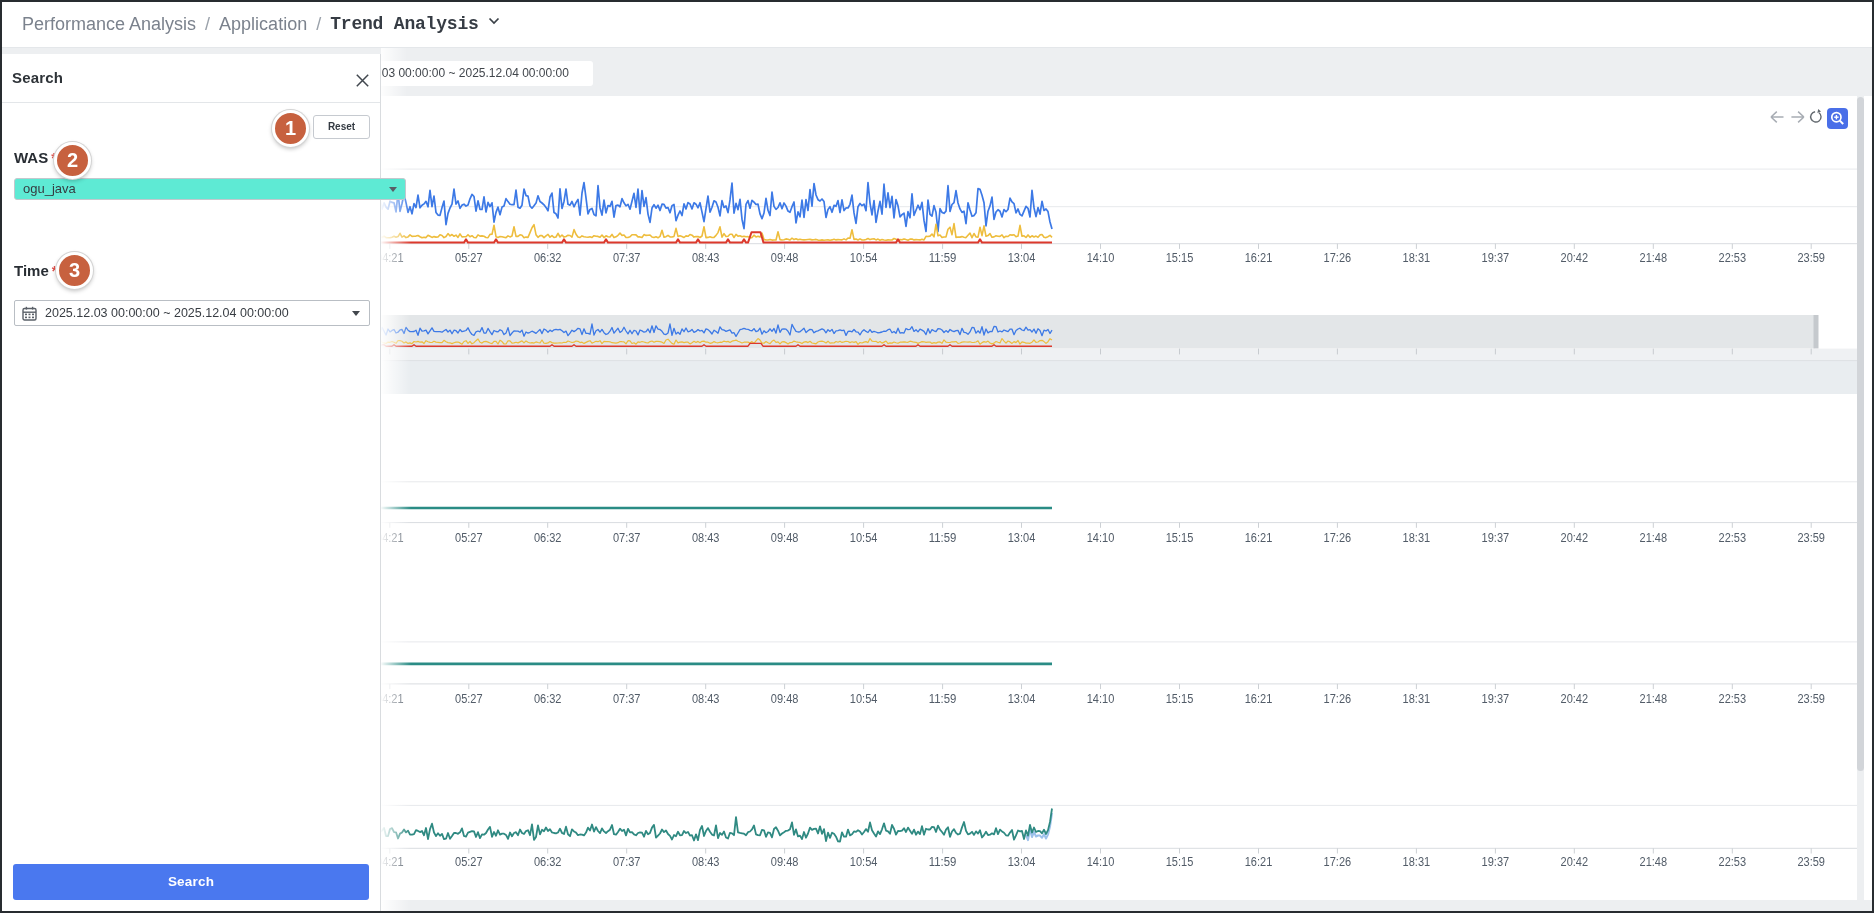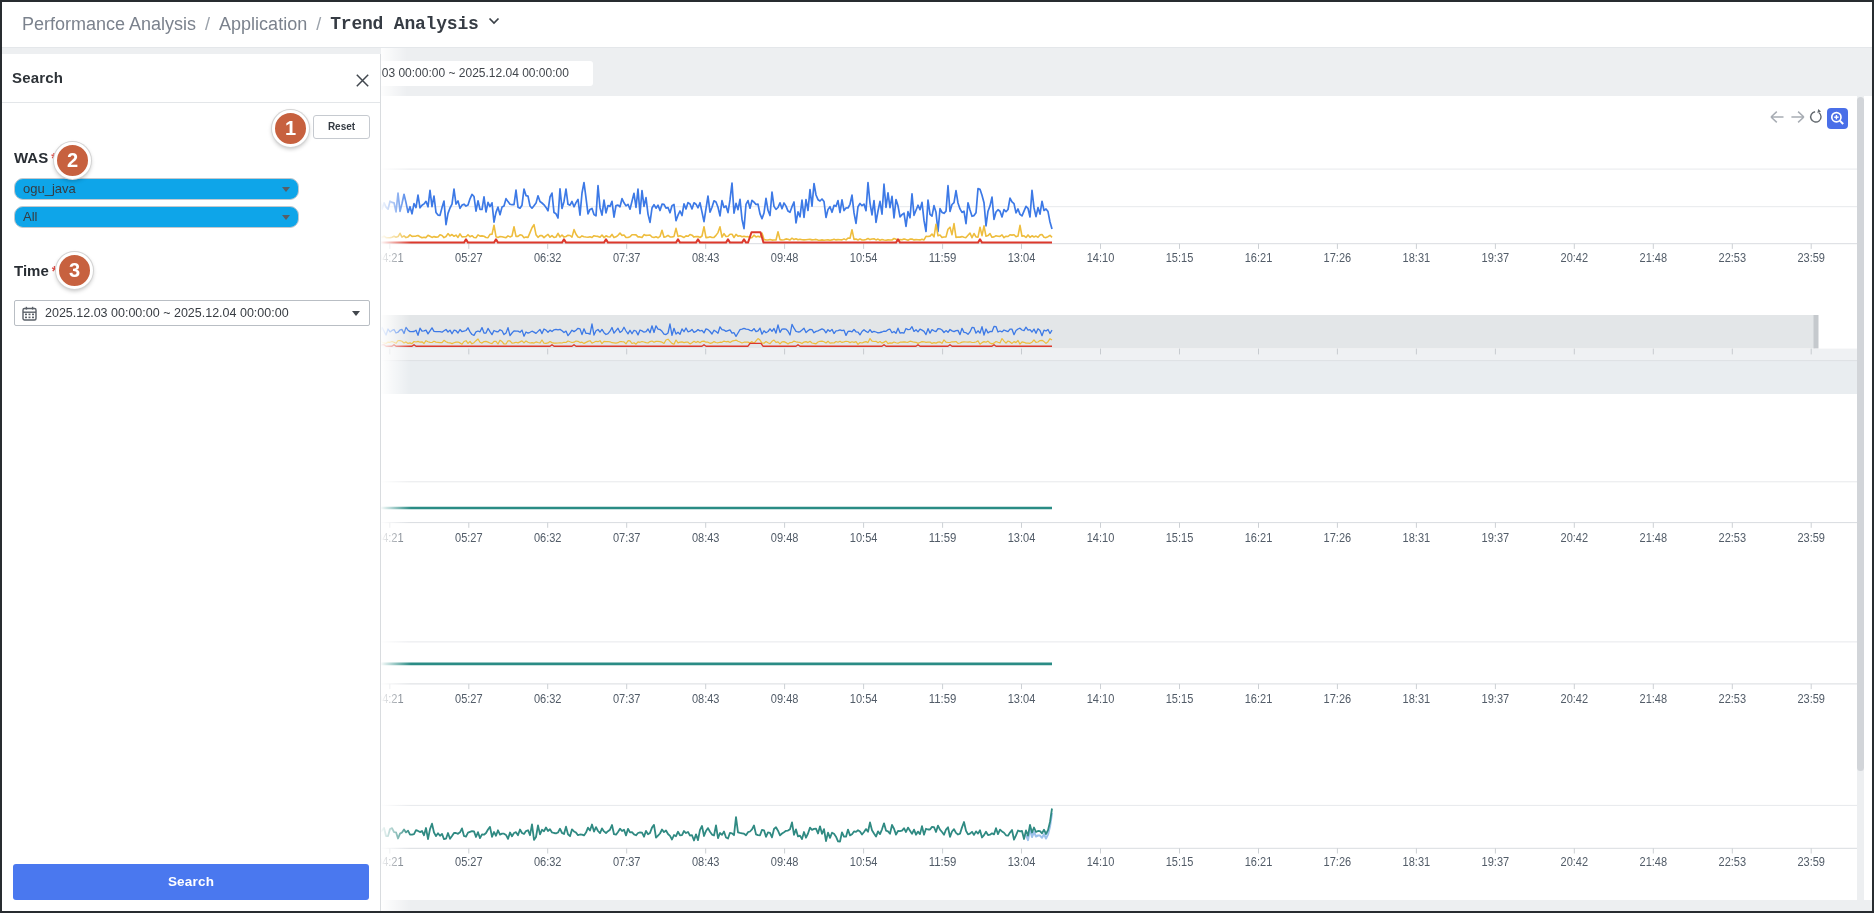--- a/index.html
+++ b/index.html
@@ -48,22 +48,22 @@
   .resetbtn { position:absolute; left:311px; top:61px; width:57px; height:24px; background:#fff;
               border:1px solid #c6cad0; border-radius:3px; font-size:10px; font-weight:bold; color:#333a42;
               text-align:center; line-height:22px; }
 
   .num { position:absolute; width:37px; height:37px; background:#c7613f; border:3px solid #fff; border-radius:50%;
          box-shadow:0 0 0 1px #d4d4d4, 0 2px 4px rgba(0,0,0,0.25); color:#fff; font-size:20px; font-weight:bold;
          text-align:center; line-height:30px; z-index:2; }
   .lbl { position:absolute; font-size:15px; font-weight:bold; color:#282d33; }
   .lbl .ast { color:#e0504a; font-size:14px; margin-left:3px; }
 
-  .sel { position:absolute; left:12px; width:285px; height:22px; background:#0ea5e9; border:1px solid #c3c8cd;
-         border-radius:9px; font-size:13px; color:#363b41; line-height:20px; padding-left:8px; }
+  .sel { position:absolute; left:12px; width:392px; height:22px; background:#5eead4; border:1px solid #c3c8cd;
+         border-radius:3px; font-size:13px; color:#363b41; line-height:20px; padding-left:8px; }
   .sel .car { position:absolute; right:8px; top:8px; width:0; height:0;
               border-left:4px solid transparent; border-right:4px solid transparent; border-top:5px solid #585e66; }
   .tsel { position:absolute; left:12px; top:246px; width:356px; height:26px; background:#fff; border:1px solid #b9bec4;
           border-radius:2px; font-size:12.5px; color:#383d43; line-height:24px; padding-left:30px; }
   .tsel .car { position:absolute; right:9px; top:10px; width:0; height:0;
                border-left:4.5px solid transparent; border-right:4.5px solid transparent; border-top:5.5px solid #42474d; }
   .tsel svg { position:absolute; left:7px; top:5px; }
 
   .searchbtn { position:absolute; left:11px; top:810px; width:356px; height:36px; background:#4a78ef; border-radius:3px;
                color:#fff; font-size:13.5px; font-weight:bold; text-align:center; line-height:36px; letter-spacing:0.2px; }
@@ -363,21 +363,20 @@
         </svg>
     </div>
 
     <div class="num" style="left:270px; top:56px;">1</div>
     <div class="resetbtn">Reset</div>
 
     <div class="lbl" style="left:12px; top:95px;">WAS<span class="ast">*</span></div>
     <div class="num" style="left:52px; top:88px;">2</div>
 
     <div class="sel" style="top:124px;">ogu_java<span class="car"></span></div>
-    <div class="sel" style="top:152px;">All<span class="car"></span></div>
 
     <div class="lbl" style="left:12px; top:208px;">Time<span class="ast">*</span></div>
     <div class="num" style="left:54px; top:198px;">3</div>
 
     <div class="tsel">
       <svg width="15" height="15" viewBox="0 0 15 15">
         <rect x="1" y="2.5" width="13" height="11.5" rx="1.5" fill="none" stroke="#5a6068" stroke-width="1.4"></rect>
         <line x1="1" y1="6.2" x2="14" y2="6.2" stroke="#5a6068" stroke-width="1.4"></line>
         <line x1="4.4" y1="0.8" x2="4.4" y2="3.6" stroke="#5a6068" stroke-width="1.4"></line>
         <line x1="10.6" y1="0.8" x2="10.6" y2="3.6" stroke="#5a6068" stroke-width="1.4"></line>

